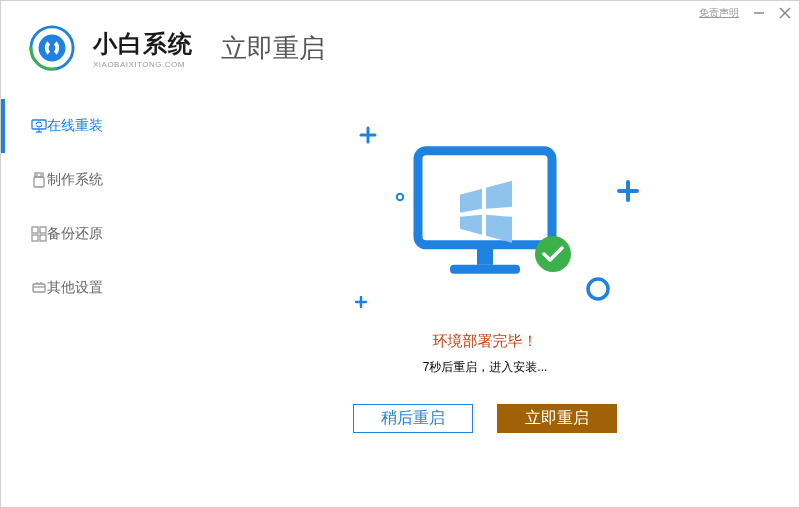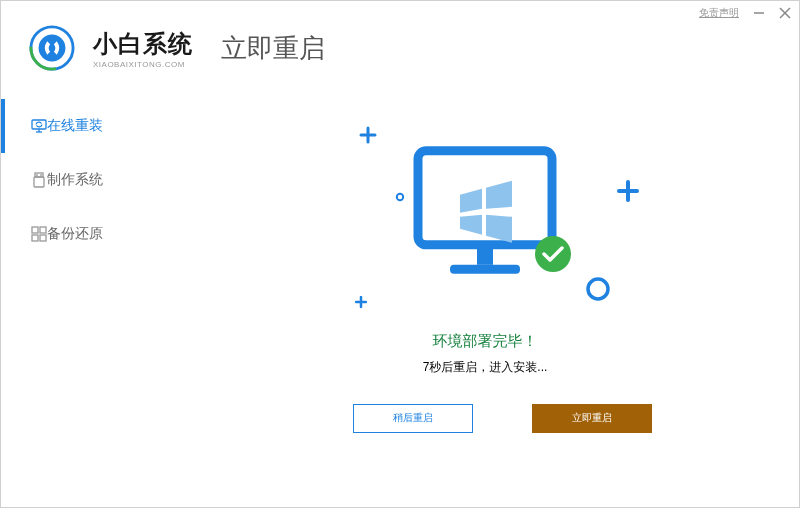--- a/index.html
+++ b/index.html
@@ -25,24 +25,24 @@
 .main { flex: 1; display: flex; flex-direction: column; align-items: center; justify-content: center; padding-bottom: 30px; }
 .illustration { position: relative; width: 320px; height: 180px; margin-bottom: 18px; }
 .monitor { position: absolute; left: 50%; top: 50%; transform: translate(-50%, -58%); }
 .check-badge { position: absolute; left: 50%; top: 50%; transform: translate(48px, 10px); }
 .deco { position: absolute; color: #1f82e0; }
 .deco.plus1 { left: 34px; top: -8px; }
 .deco.plus2 { right: 6px; top: 46px; }
 .deco.plus3 { left: 30px; bottom: 6px; }
 .deco.circle1 { right: 34px; bottom: 12px; }
 .deco.circle2 { left: 70px; top: 58px; }
-.status-title { font-size: 15px; color: #15803d; margin-bottom: 8px; }
+.status-title { font-size: 15px; color: #c2410c; margin-bottom: 8px; }
 .status-sub { font-size: 12px; color: #000000; margin-bottom: 28px; }
 .buttons { display: flex; gap: 24px; }
-.btn { width: 120px; height: 29px; font-size: 10px; cursor: pointer; border: none; display: flex; align-items: center; justify-content: center; margin-left: 35px; }
+.btn { width: 120px; height: 29px; font-size: 16px; cursor: pointer; border: none; display: flex; align-items: center; justify-content: center; }
 .btn-outline { background: #fff; border: 1px solid #1f82e0; color: #1f82e0; }
 .btn-primary { background: #a16207; color: #fff; }
 </style>
 </head>
 <body>
 
 <div class="window">
 
   <div class="titlebar">
     <span class="disclaimer">免责声明</span>
@@ -93,20 +93,29 @@
       </div>
       <div class="nav-item">
         <svg class="nav-icon" viewBox="0 0 16 16" fill="none" stroke="currentColor" stroke-width="1.3">
             <rect x="1" y="1" width="6" height="6"></rect>
             <rect x="9" y="1" width="6" height="6"></rect>
             <rect x="1" y="9" width="6" height="6"></rect>
             <rect x="9" y="9" width="6" height="6"></rect>
           </svg>
         <span class="nav-label">备份还原</span>
       </div>
+      <div class="nav-item">
+        <svg class="nav-icon" viewBox="0 0 16 16" fill="none" stroke="currentColor" stroke-width="1.3">
+            <rect x="2" y="4" width="12" height="8" rx="1"></rect>
+            <line x1="2" y1="7" x2="14" y2="7"></line>
+            <line x1="6" y1="4" x2="6" y2="2"></line>
+            <line x1="10" y1="4" x2="10" y2="2"></line>
+          </svg>
+        <span class="nav-label">其他设置</span>
+      </div>
     </div>
 
     <div class="main">
       <div class="illustration">
         <svg class="deco plus1" width="18" height="18" viewBox="0 0 18 18">
             <line x1="9" y1="2" x2="9" y2="16" stroke="#1f82e0" stroke-width="3" stroke-linecap="round"></line>
             <line x1="2" y1="9" x2="16" y2="9" stroke="#1f82e0" stroke-width="3" stroke-linecap="round"></line>
           </svg>
         <svg class="deco plus2" width="22" height="22" viewBox="0 0 22 22">
             <line x1="11" y1="2" x2="11" y2="20" stroke="#1f82e0" stroke-width="4" stroke-linecap="round"></line>

